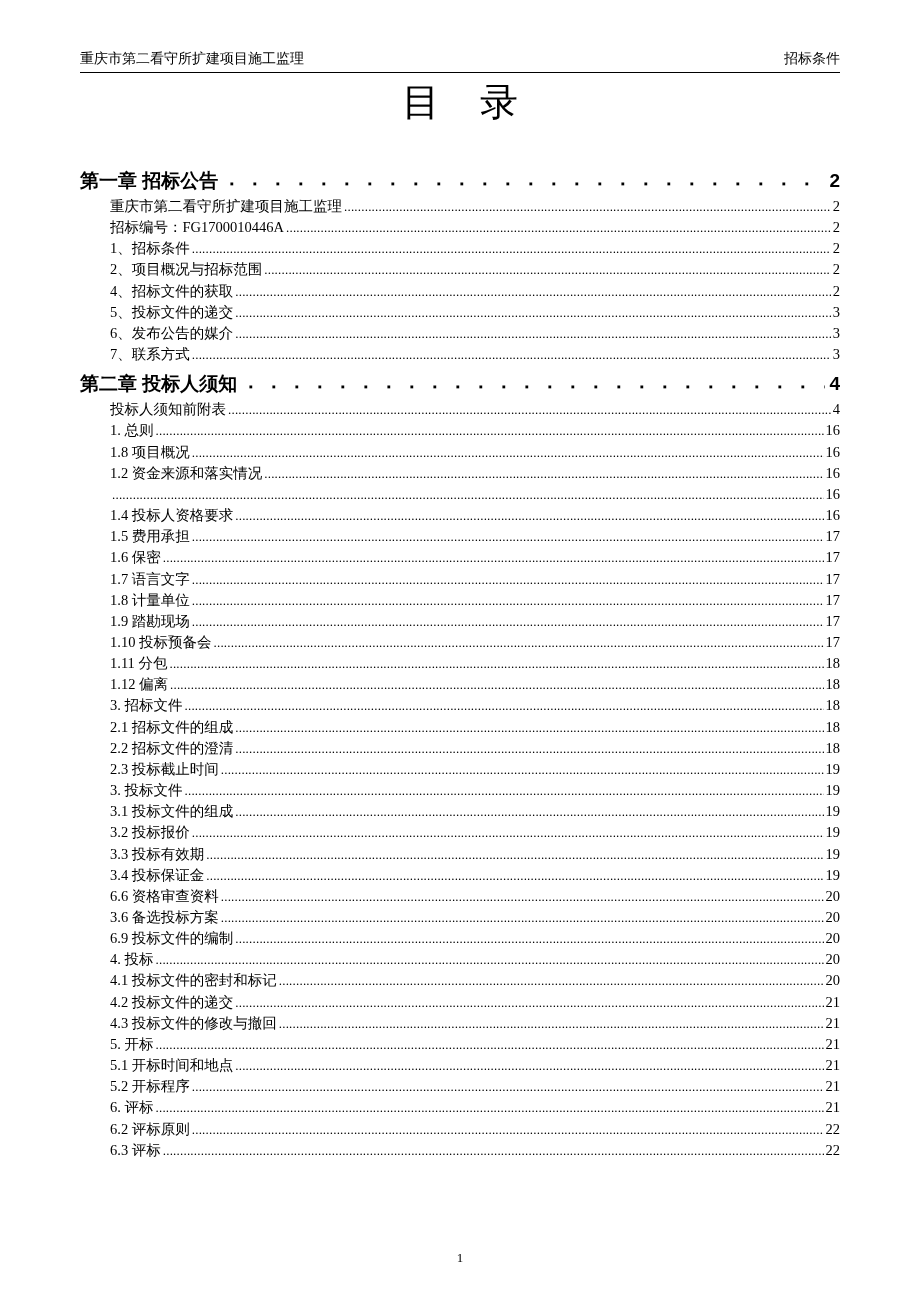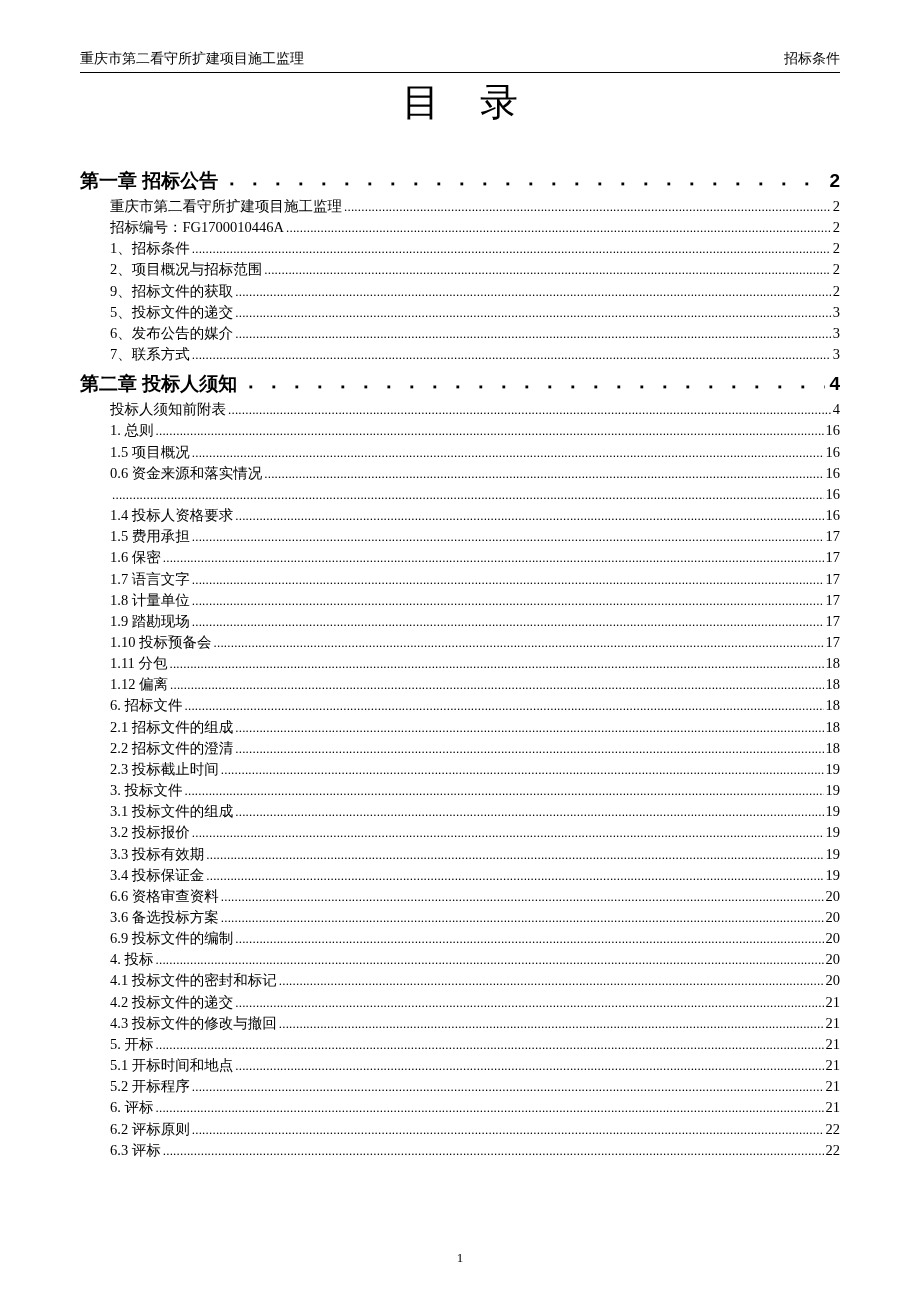--- a/index.html
+++ b/index.html
@@ -108,21 +108,21 @@
       <span class="label">1、招标条件</span>
       <span class="dots">............................................................................................................................................................................................................................................................................................................</span>
       <span class="page">2</span>
     </div>
     <div class="toc-item">
       <span class="label">2、项目概况与招标范围</span>
       <span class="dots">............................................................................................................................................................................................................................................................................................................</span>
       <span class="page">2</span>
     </div>
     <div class="toc-item">
-      <span class="label">9、招标文件的获取</span>
+      <span class="label">4、招标文件的获取</span>
       <span class="dots">............................................................................................................................................................................................................................................................................................................</span>
       <span class="page">2</span>
     </div>
     <div class="toc-item">
       <span class="label">5、投标文件的递交</span>
       <span class="dots">............................................................................................................................................................................................................................................................................................................</span>
       <span class="page">3</span>
     </div>
     <div class="toc-item">
       <span class="label">6、发布公告的媒介</span>
@@ -143,26 +143,26 @@
       <span class="label">投标人须知前附表</span>
       <span class="dots">............................................................................................................................................................................................................................................................................................................</span>
       <span class="page">4</span>
     </div>
     <div class="toc-item">
       <span class="label">1.   总则</span>
       <span class="dots">............................................................................................................................................................................................................................................................................................................</span>
       <span class="page">16</span>
     </div>
     <div class="toc-item">
-      <span class="label">1.5  项目概况</span>
-      <span class="dots">............................................................................................................................................................................................................................................................................................................</span>
-      <span class="page">16</span>
-    </div>
-    <div class="toc-item">
-      <span class="label">0.6  资金来源和落实情况</span>
+      <span class="label">1.8  项目概况</span>
+      <span class="dots">............................................................................................................................................................................................................................................................................................................</span>
+      <span class="page">16</span>
+    </div>
+    <div class="toc-item">
+      <span class="label">1.2  资金来源和落实情况</span>
       <span class="dots">............................................................................................................................................................................................................................................................................................................</span>
       <span class="page">16</span>
     </div>
     <div class="toc-item">
       <span class="dots">............................................................................................................................................................................................................................................................................................................</span>
       <span class="page">16</span>
     </div>
     <div class="toc-item">
       <span class="label">1.4  投标人资格要求</span>
       <span class="dots">............................................................................................................................................................................................................................................................................................................</span>
@@ -202,21 +202,21 @@
       <span class="label">1.11  分包</span>
       <span class="dots">............................................................................................................................................................................................................................................................................................................</span>
       <span class="page">18</span>
     </div>
     <div class="toc-item">
       <span class="label">1.12  偏离</span>
       <span class="dots">............................................................................................................................................................................................................................................................................................................</span>
       <span class="page">18</span>
     </div>
     <div class="toc-item">
-      <span class="label">6.   招标文件</span>
+      <span class="label">3.   招标文件</span>
       <span class="dots">............................................................................................................................................................................................................................................................................................................</span>
       <span class="page">18</span>
     </div>
     <div class="toc-item">
       <span class="label">2.1  招标文件的组成</span>
       <span class="dots">............................................................................................................................................................................................................................................................................................................</span>
       <span class="page">18</span>
     </div>
     <div class="toc-item">
       <span class="label">2.2  招标文件的澄清</span>

